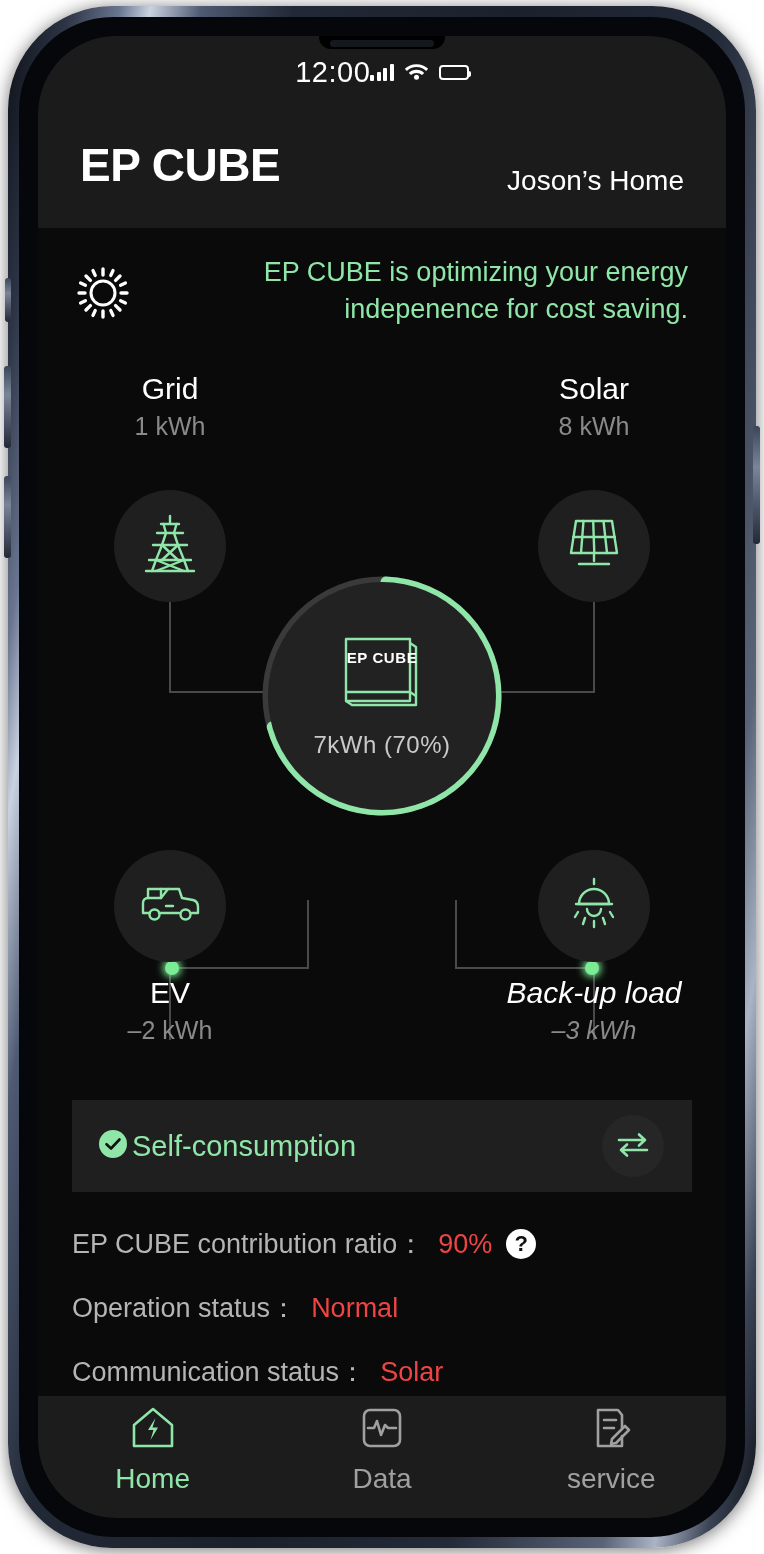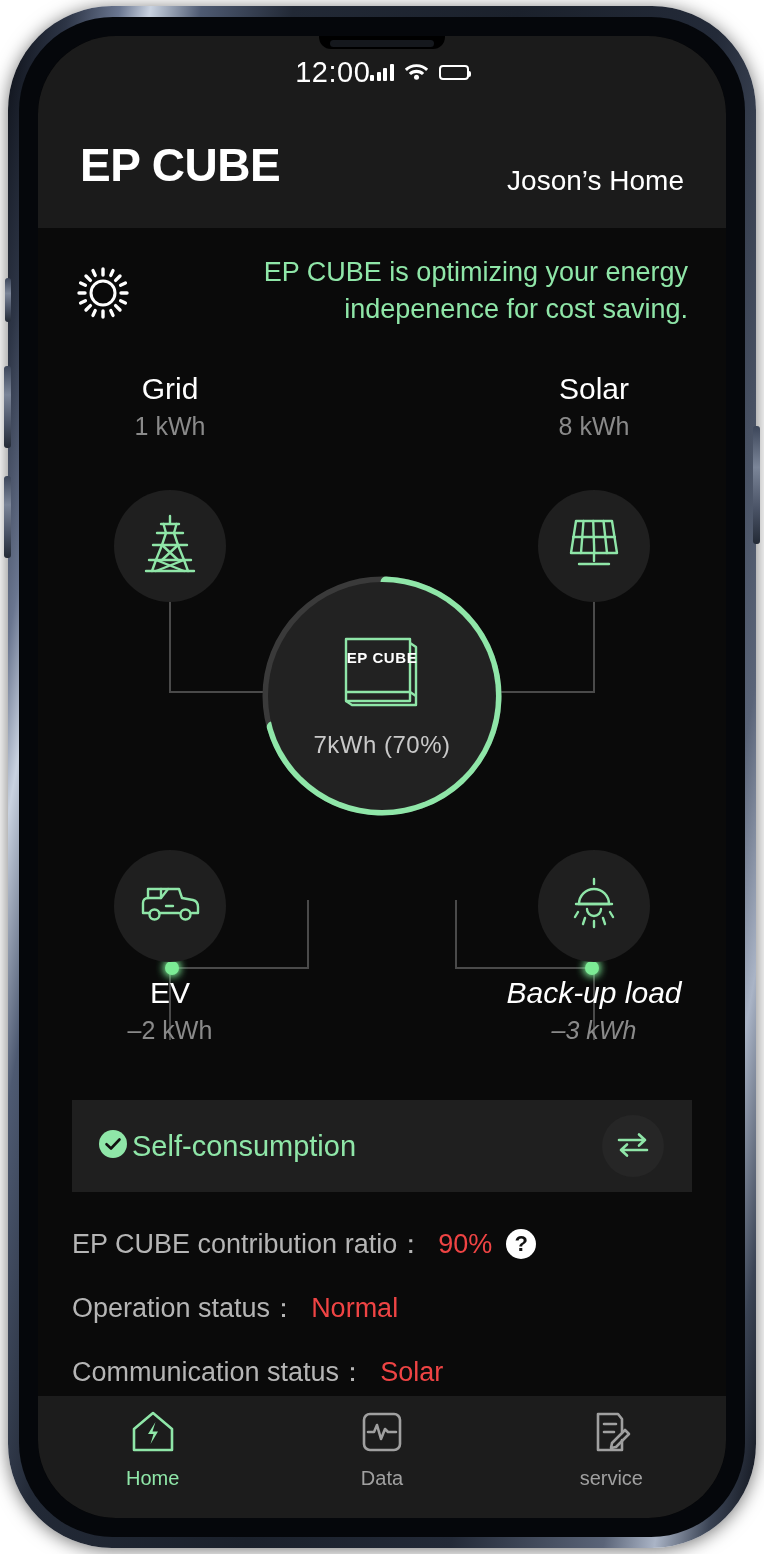--- a/index.html
+++ b/index.html
@@ -310,21 +310,21 @@
   }
   .tab {
     flex: 1;
     display: flex;
     flex-direction: column;
     align-items: center;
     justify-content: center;
     gap: 9px;
     padding-bottom: 14px;
   }
-  .tab .tab-label { font-size: 20px; color: #a0a0a0; }
+  .tab .tab-label { font-size: 28px; color: #a0a0a0; }
   .tab.active .tab-label { color: #8FE6A8; }
 </style>
 </head>
 <body>
 
 <div id="device-frame">
   <div id="device-inner-bezel"></div>
 
   <div class="side-btn" id="btn-mute"></div>
   <div class="side-btn" id="btn-volup"></div>

